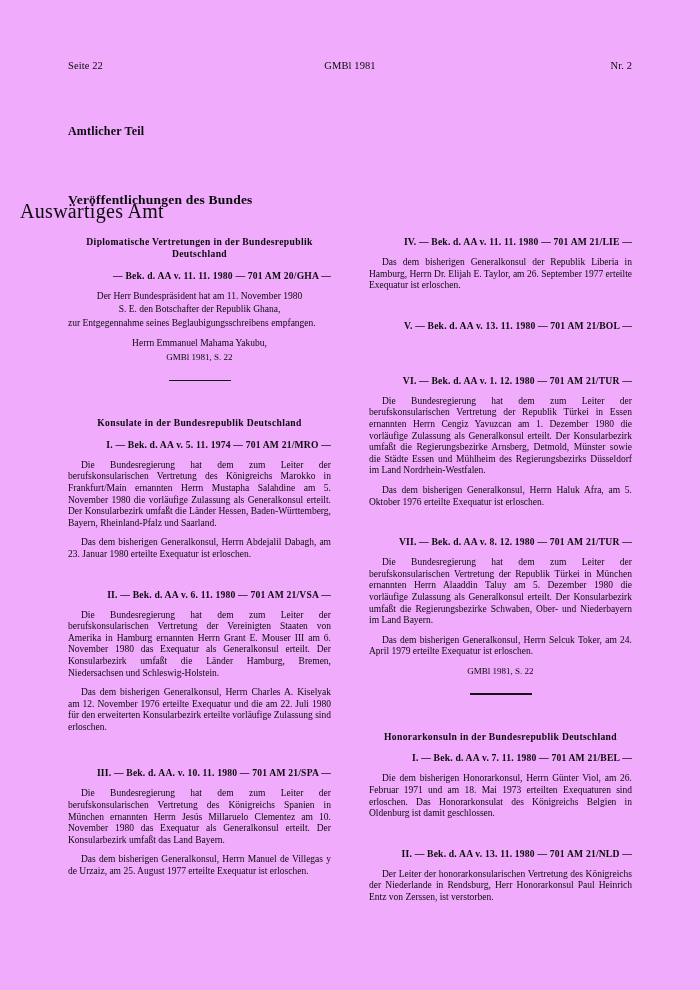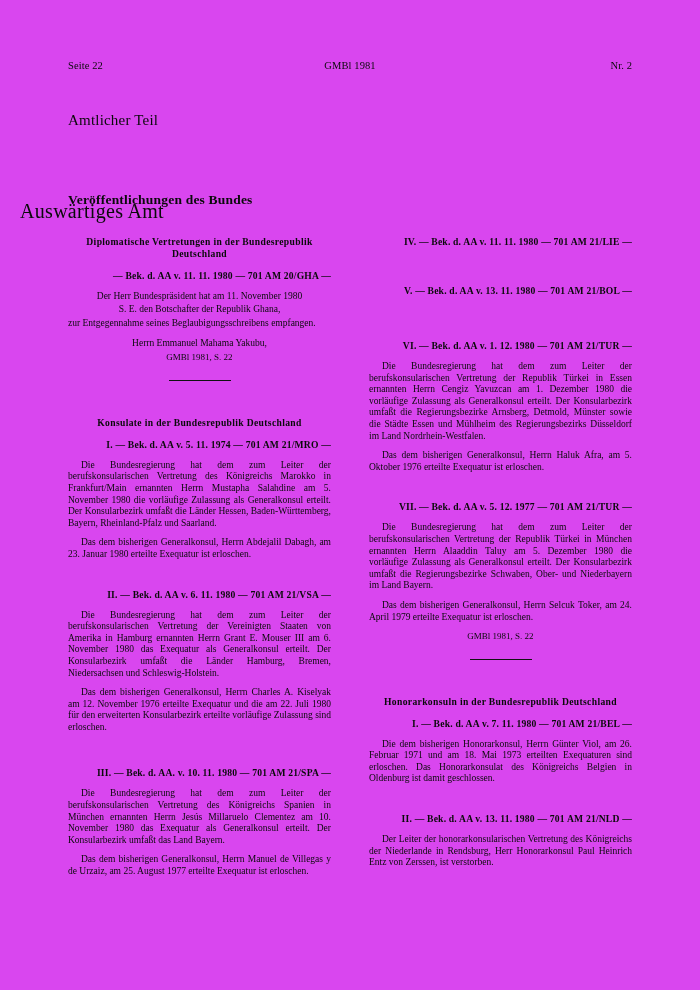--- a/index.html
+++ b/index.html
@@ -4,21 +4,21 @@
 <style>
   html, body {
     margin: 0;
     padding: 0;
     background: #ffffff;
   }
   .page {
     position: relative;
     width: 700px;
     height: 990px;
-    background: #d946ef;
+    background: #f0abfc;
     font-family: "Liberation Serif", "DejaVu Serif", serif;
     color: #0a0a0a;
     box-sizing: border-box;
     overflow: hidden;
   }
 
   
   .runhead {
     position: absolute;
     left: 68px;
@@ -36,23 +36,23 @@
     right: 0;
     text-align: center;
     font-size: 10.5px;
   }
   .runhead .left, .runhead .right { position: relative; z-index: 2; }
 
   
   .amtlicher {
     position: absolute;
     left: 68px;
-    top: 112px;
-    font-size: 15px;
-    font-weight: normal;
+    top: 124px;
+    font-size: 12px;
+    font-weight: bold;
     letter-spacing: 0.2px;
   }
   .veroeff {
     position: absolute;
     left: 68px;
     top: 148px;
     font-size: 13.5px;
     font-weight: bold;
     letter-spacing: 0.2px;
     margin-top: 44px;
@@ -184,40 +184,41 @@
         <p class="para">Die Bundesregierung hat dem zum Leiter der berufskonsularischen Vertretung des Königreichs Spanien in München ernannten Herrn Jesús Millaruelo Clementez am 10. November 1980 das Exequatur als Generalkonsul erteilt. Der Konsularbezirk umfaßt das Land Bayern.</p>
         <p class="para">Das dem bisherigen Generalkonsul, Herrn Manuel de Villegas y de Urzaiz, am 25. August 1977 erteilte Exequatur ist erloschen.</p>
       </div>
 
     </div>
 
     <div class="col">
 
       <div>
         <div class="bek">IV. — Bek. d. AA v. 11. 11. 1980 — 701 AM 21/LIE —</div>
+        <p class="para">Das dem bisherigen Generalkonsul der Republik Liberia in Hamburg, Herrn Dr. Elijah E. Taylor, am 26. September 1977 erteilte Exequatur ist erloschen.</p>
       </div>
 
       <div class="gap-lg"></div>
 
       <div>
         <div class="bek">V. — Bek. d. AA v. 13. 11. 1980 — 701 AM 21/BOL —</div>
       </div>
 
       <div class="gap-xl"></div>
 
       <div>
         <div class="bek">VI. — Bek. d. AA v. 1. 12. 1980 — 701 AM 21/TUR —</div>
         <p class="para">Die Bundesregierung hat dem zum Leiter der berufskonsularischen Vertretung der Republik Türkei in Essen ernannten Herrn Cengiz Yavuzcan am 1. Dezember 1980 die vorläufige Zulassung als Generalkonsul erteilt. Der Konsularbezirk umfaßt die Regierungsbezirke Arnsberg, Detmold, Münster sowie die Städte Essen und Mühlheim des Regierungsbezirks Düsseldorf im Land Nordrhein-Westfalen.</p>
         <p class="para">Das dem bisherigen Generalkonsul, Herrn Haluk Afra, am 5. Oktober 1976 erteilte Exequatur ist erloschen.</p>
       </div>
 
       <div class="gap-lg"></div>
 
       <div>
-        <div class="bek">VII. — Bek. d. AA v. 5. 12. 1977 — 701 AM 21/TUR —</div>
+        <div class="bek">VII. — Bek. d. AA v. 8. 12. 1980 — 701 AM 21/TUR —</div>
         <p class="para">Die Bundesregierung hat dem zum Leiter der berufskonsularischen Vertretung der Republik Türkei in München ernannten Herrn Alaaddin Taluy am 5. Dezember 1980 die vorläufige Zulassung als Generalkonsul erteilt. Der Konsularbezirk umfaßt die Regierungsbezirke Schwaben, Ober- und Niederbayern im Land Bayern.</p>
         <p class="para">Das dem bisherigen Generalkonsul, Herrn Selcuk Toker, am 24. April 1979 erteilte Exequatur ist erloschen.</p>
         <p class="cite">GMBl 1981, S. 22</p>
       </div>
 
       <div class="rule"></div>
       <div class="gap-md"></div>
 
       <div class="sec-title">Honorarkonsuln in der Bundesrepublik Deutschland</div>
 

